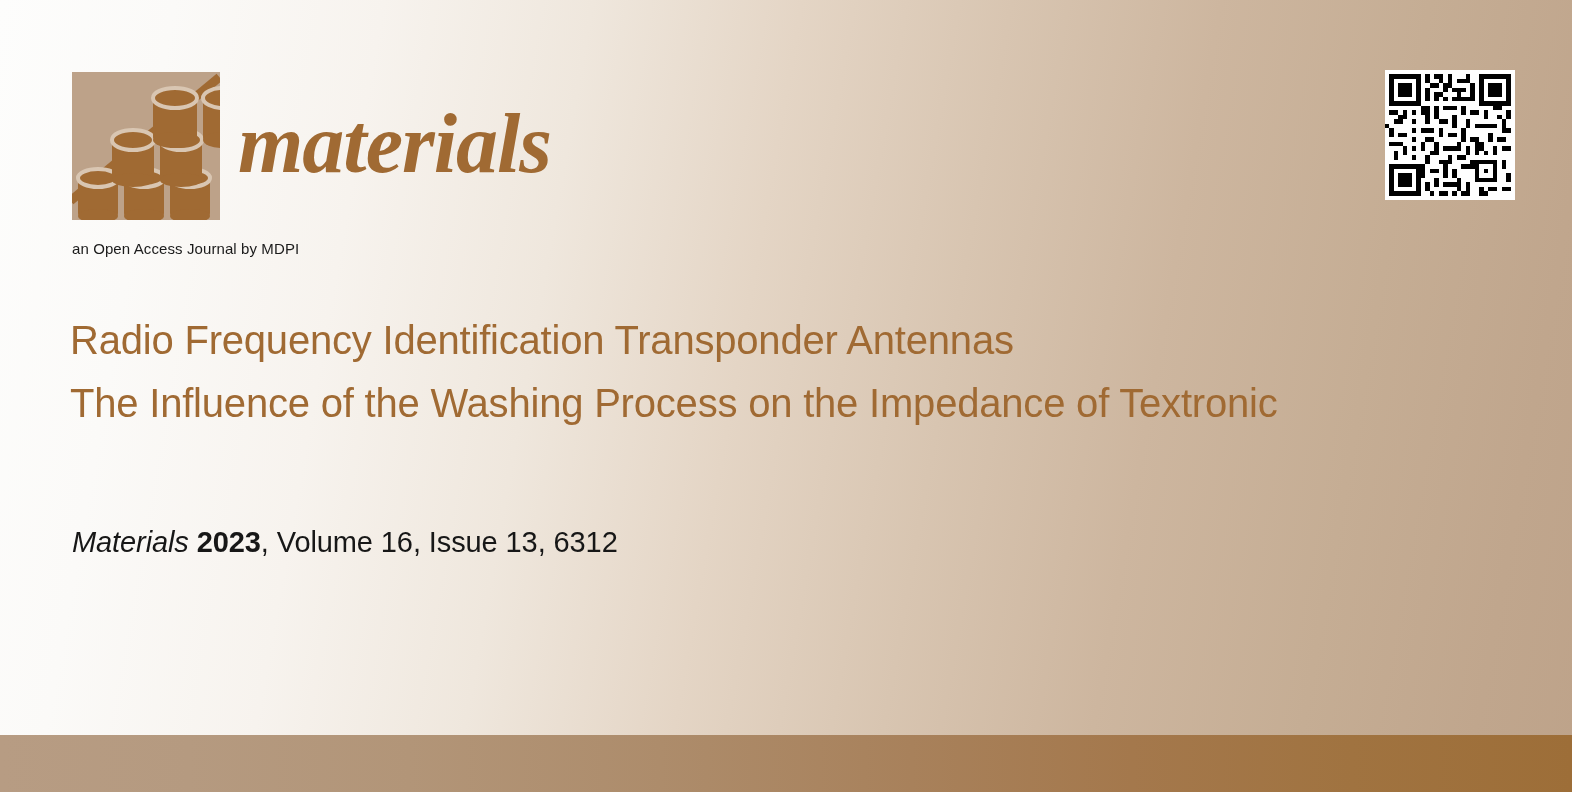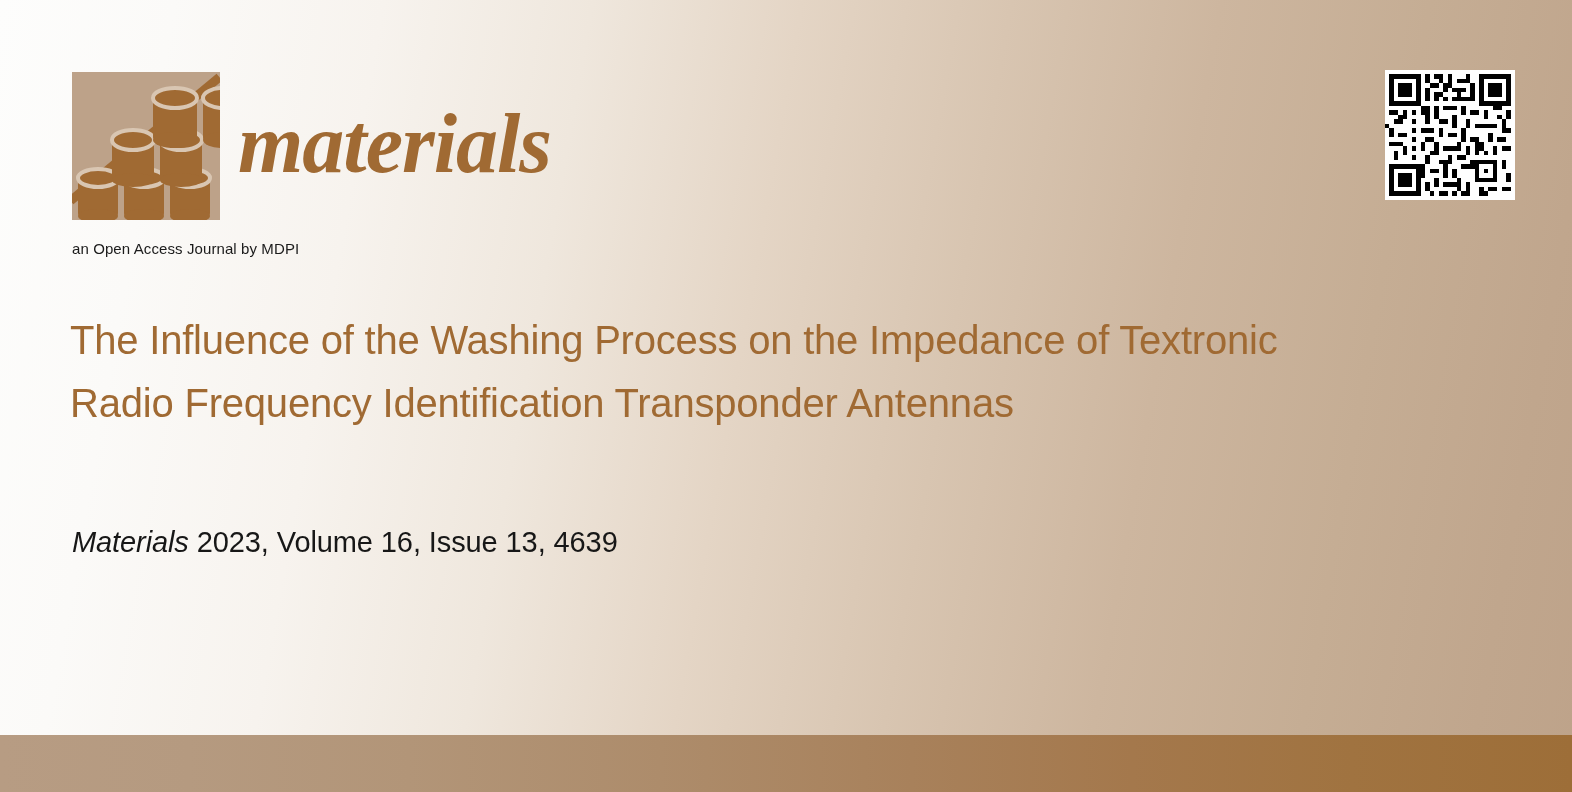--- a/index.html
+++ b/index.html
@@ -115,21 +115,21 @@
     top: 526px;
     font-size: 29px;
     color: #171717;
     letter-spacing: -0.1px;
     white-space: nowrap;
   }
   #article-citation .cite-journal {
     font-style: italic;
   }
   #article-citation .cite-year {
-    font-weight: normal;
+    font-weight: bold;
     margin-top: 16px;
   }
 
   
   #bottom-bar {
     position: absolute;
     left: 0;
     top: 735px;
     width: 1572px;
     height: 57px;
@@ -338,24 +338,24 @@
             <rect x="22" y="27" width="1" height="1"></rect>
           <rect x="20" y="9" width="1" height="1"></rect>
             <rect x="25" y="10" width="1" height="1"></rect>
         </g>
       </svg>
     </div>
 
     <div id="journal-subtitle">an Open Access Journal by MDPI</div>
 
     <h1 id="article-title">
+      <span class="title-line">Radio Frequency Identification Transponder Antennas</span>
       <span class="title-line">The Influence of the Washing Process on the Impedance of Textronic</span>
-      <span class="title-line">Radio Frequency Identification Transponder Antennas</span>
     </h1>
 
 
-    <div id="article-citation"><span class="cite-journal">Materials</span> <span class="cite-year">2023</span><span class="cite-rest">, Volume 16, Issue 13, 4639</span></div>
+    <div id="article-citation"><span class="cite-journal">Materials</span> <span class="cite-year">2023</span><span class="cite-rest">, Volume 16, Issue 13, 6312</span></div>
 
   </div>
 
   <div id="bottom-bar"></div>
 
 </div>
 
 </body></html>

